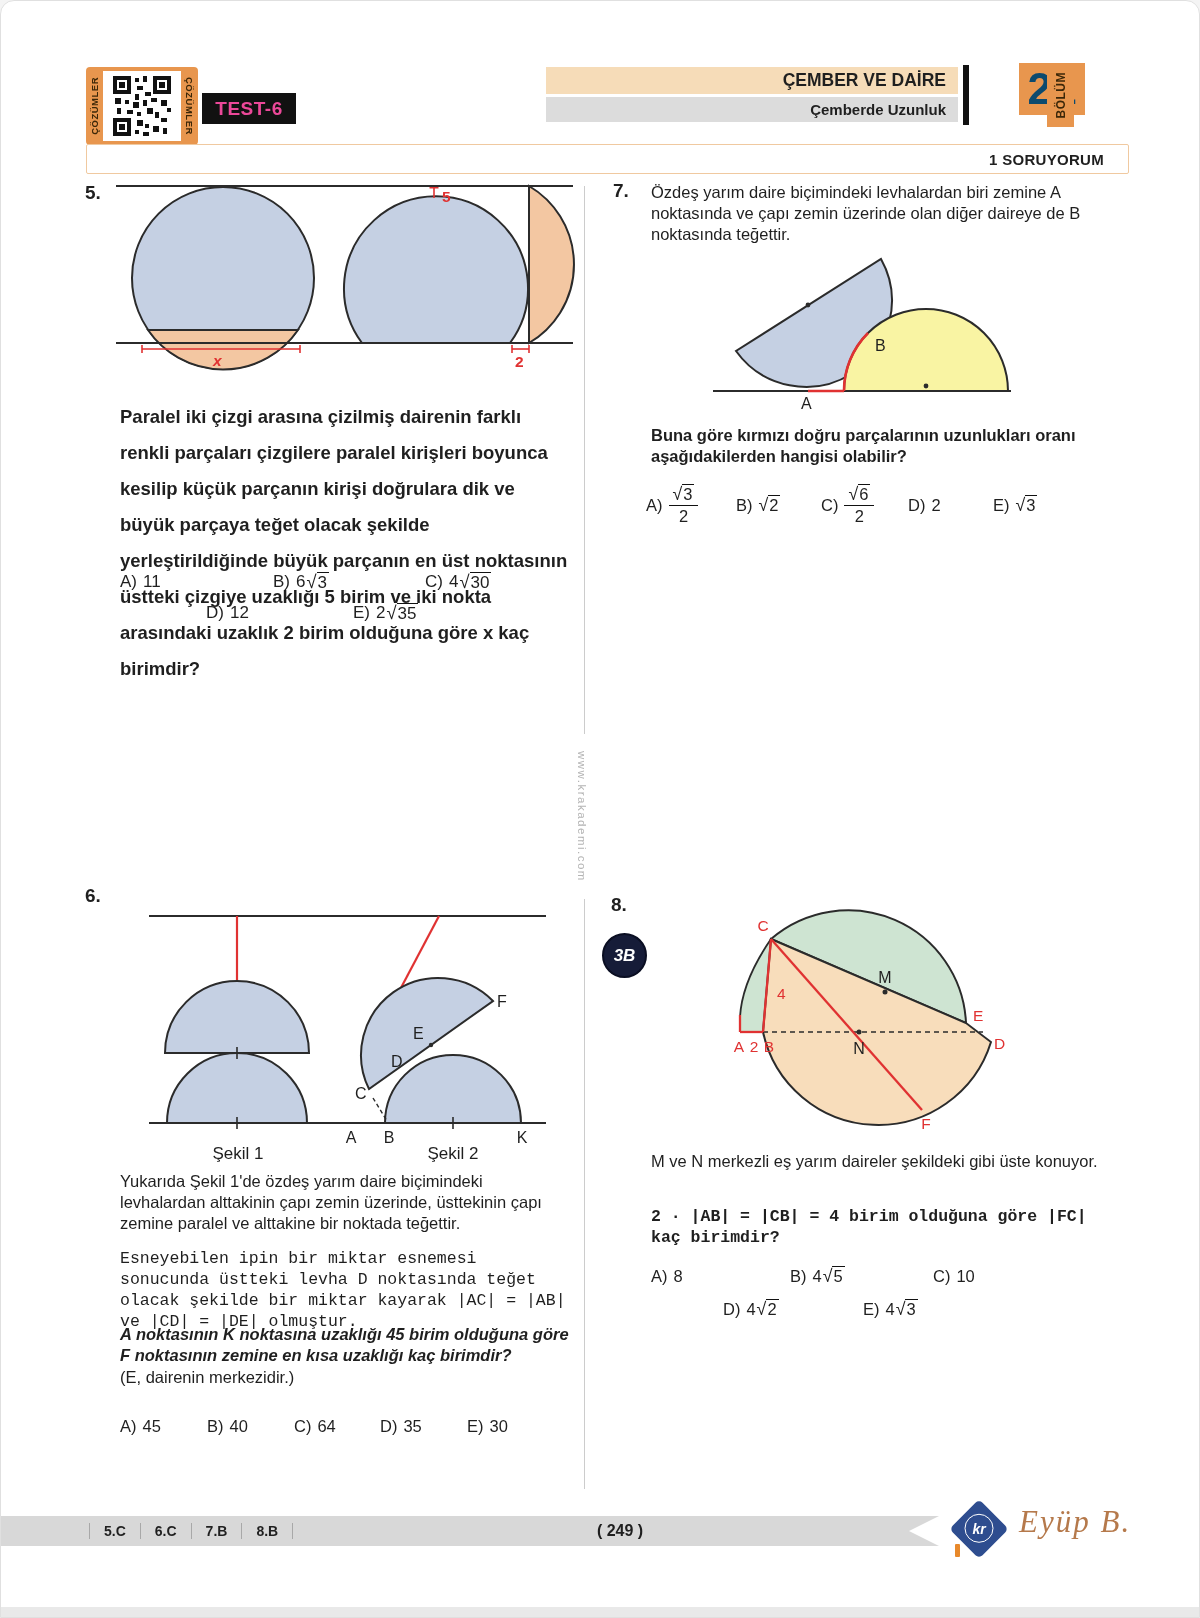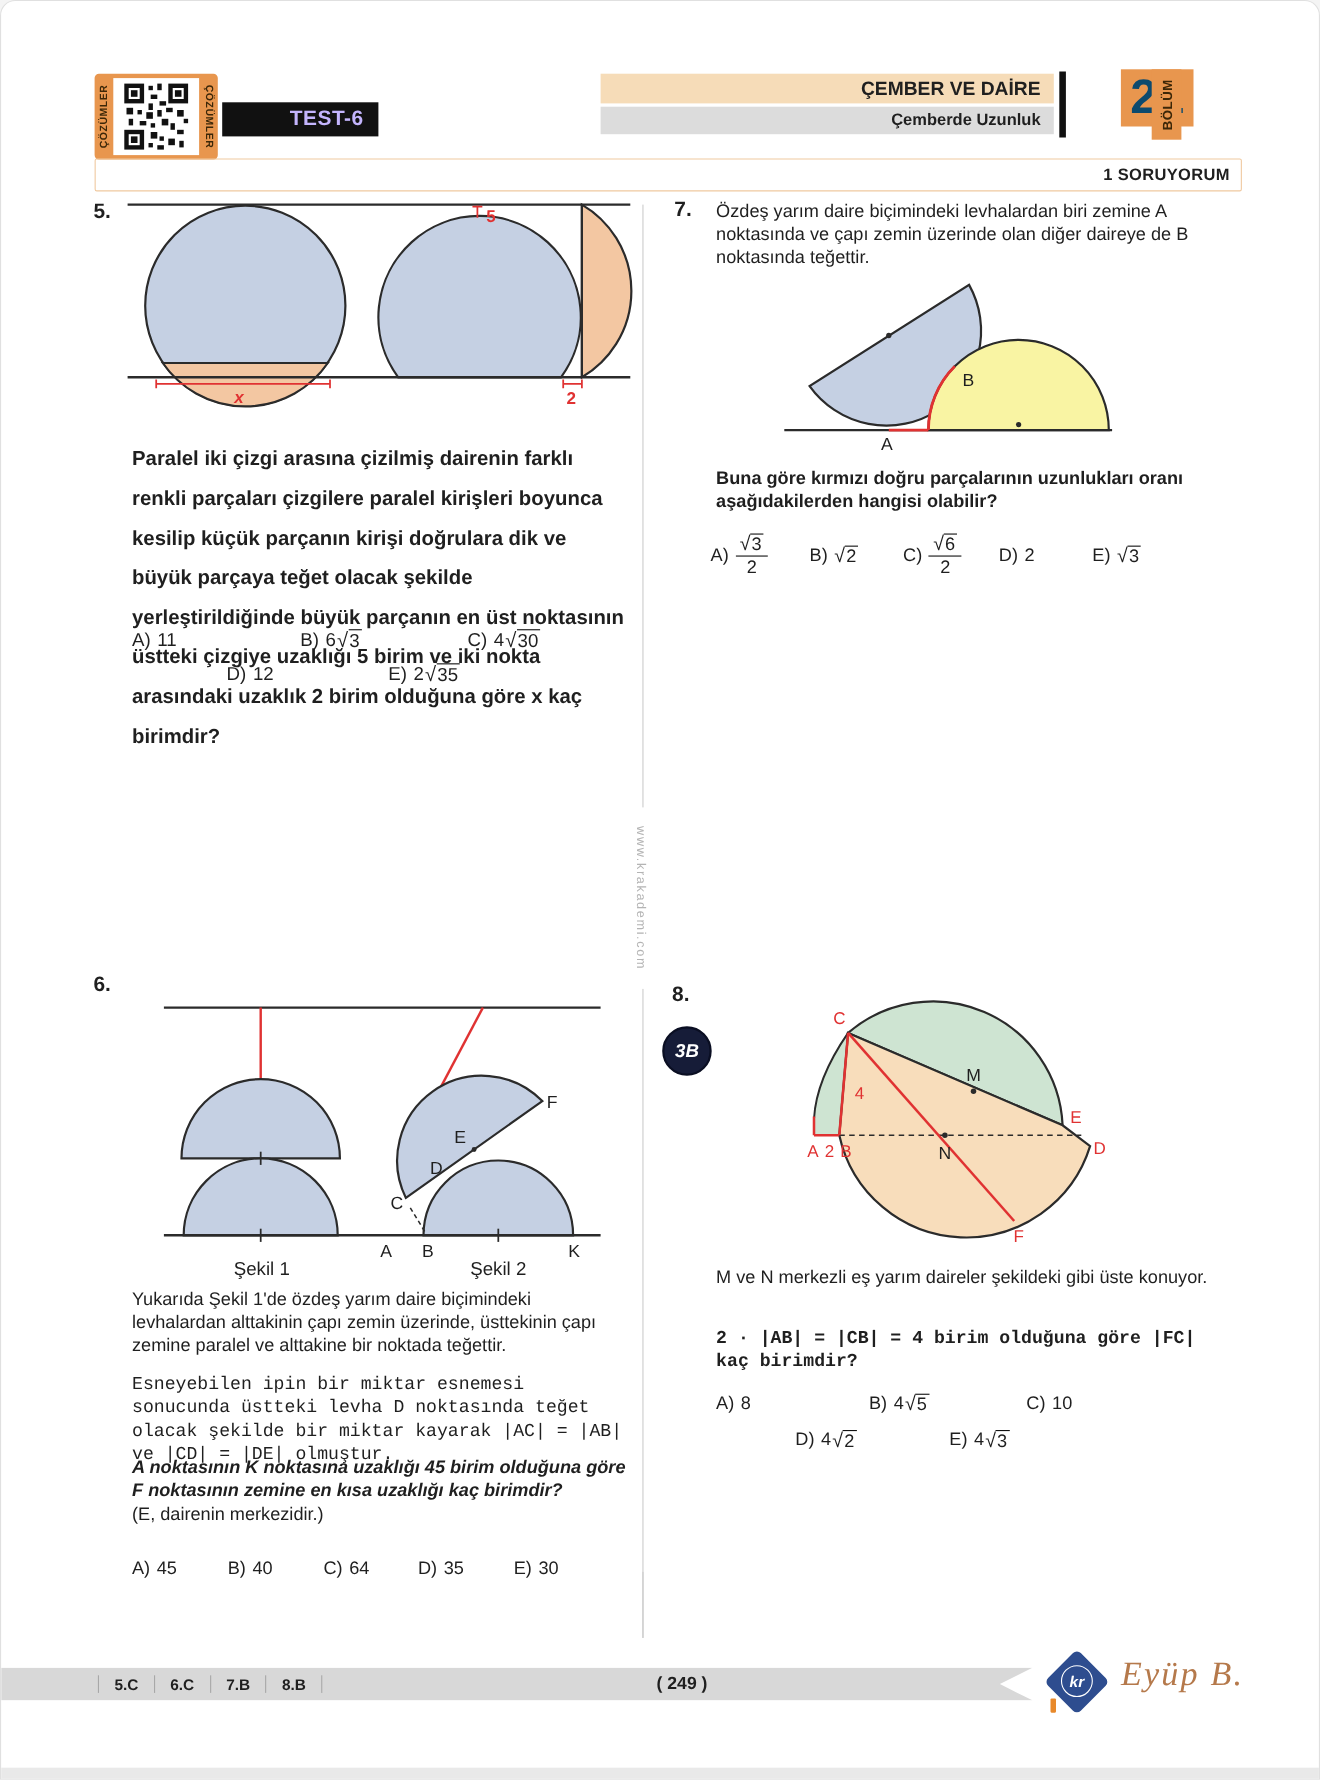--- a/index.html
+++ b/index.html
@@ -8,30 +8,30 @@
         border:1px solid #e0e0e0;border-radius:14px 14px 0 0;box-sizing:border-box;}
   .abs{position:absolute;}
 
   
   .qr-wrap{left:85px;top:66px;width:112px;height:78px;background:#e8964e;border-radius:4px;
            display:flex;align-items:stretch;}
   .qr-side{width:17px;display:flex;align-items:center;justify-content:center;}
   .qr-side span{writing-mode:vertical-rl;font-size:9.5px;font-weight:700;color:#3c2708;letter-spacing:.5px;}
   .qr-side.left span{transform:rotate(180deg);}
   .qr-center{flex:1;background:#ffffff;margin:4px 0;display:flex;align-items:center;justify-content:center;}
-  .test-badge{left:201px;top:92px;width:94px;height:31px;background:#111111;color:#c4b5fd;
-              font-weight:700;font-size:19px;display:flex;align-items:center;justify-content:center;letter-spacing:.5px;padding-left:48px;}
+  .test-badge{left:201px;top:92px;width:94px;height:31px;background:#111111;color:#ec4899;
+              font-weight:700;font-size:19px;display:flex;align-items:center;justify-content:center;letter-spacing:.5px;}
   .bar-peach{left:545px;top:66px;width:412px;height:27px;background:#f6dcb8;display:flex;align-items:center;justify-content:flex-end;padding-right:12px;box-sizing:border-box;font-weight:700;font-size:17.5px;}
   .bar-gray{left:545px;top:96px;width:412px;height:25px;background:#dcdcdc;display:flex;align-items:center;justify-content:flex-end;padding-right:12px;box-sizing:border-box;font-weight:700;font-size:15px;}
   .hdr-divider{left:962px;top:64px;width:6px;height:60px;background:#111111;}
   .chapter-num{left:1018px;top:62px;width:66px;height:52px;background:#e8964e;display:flex;align-items:center;justify-content:center;font-weight:800;font-size:44px;color:#0c4a6e;}
   .bolum{left:1046px;top:62px;width:27px;height:64px;background:#e8964e;display:flex;align-items:center;justify-content:center;}
   .bolum span{writing-mode:vertical-rl;transform:rotate(180deg);font-size:12px;font-weight:700;color:#3c2708;letter-spacing:.5px;}
   .ribbon{left:85px;top:143px;width:1043px;height:30px;border:1.5px solid #f0c9a0;border-radius:2px;
-          display:flex;align-items:center;justify-content:flex-end;padding-right:10px;box-sizing:border-box;
+          display:flex;align-items:center;justify-content:flex-end;padding-right:24px;box-sizing:border-box;
           font-weight:700;font-size:15px;letter-spacing:.3px;}
 
   
   .vline{width:1px;background:#cccccc;left:583px;}
   .watermark{left:575px;top:740px;height:150px;display:flex;align-items:center;}
   .watermark span{writing-mode:vertical-rl;font-size:11.5px;color:#b4b4b4;letter-spacing:1.5px;}
 
   
   .qnum{font-weight:700;font-size:19px;}
   .qtext{font-size:16.5px;line-height:21px;}

